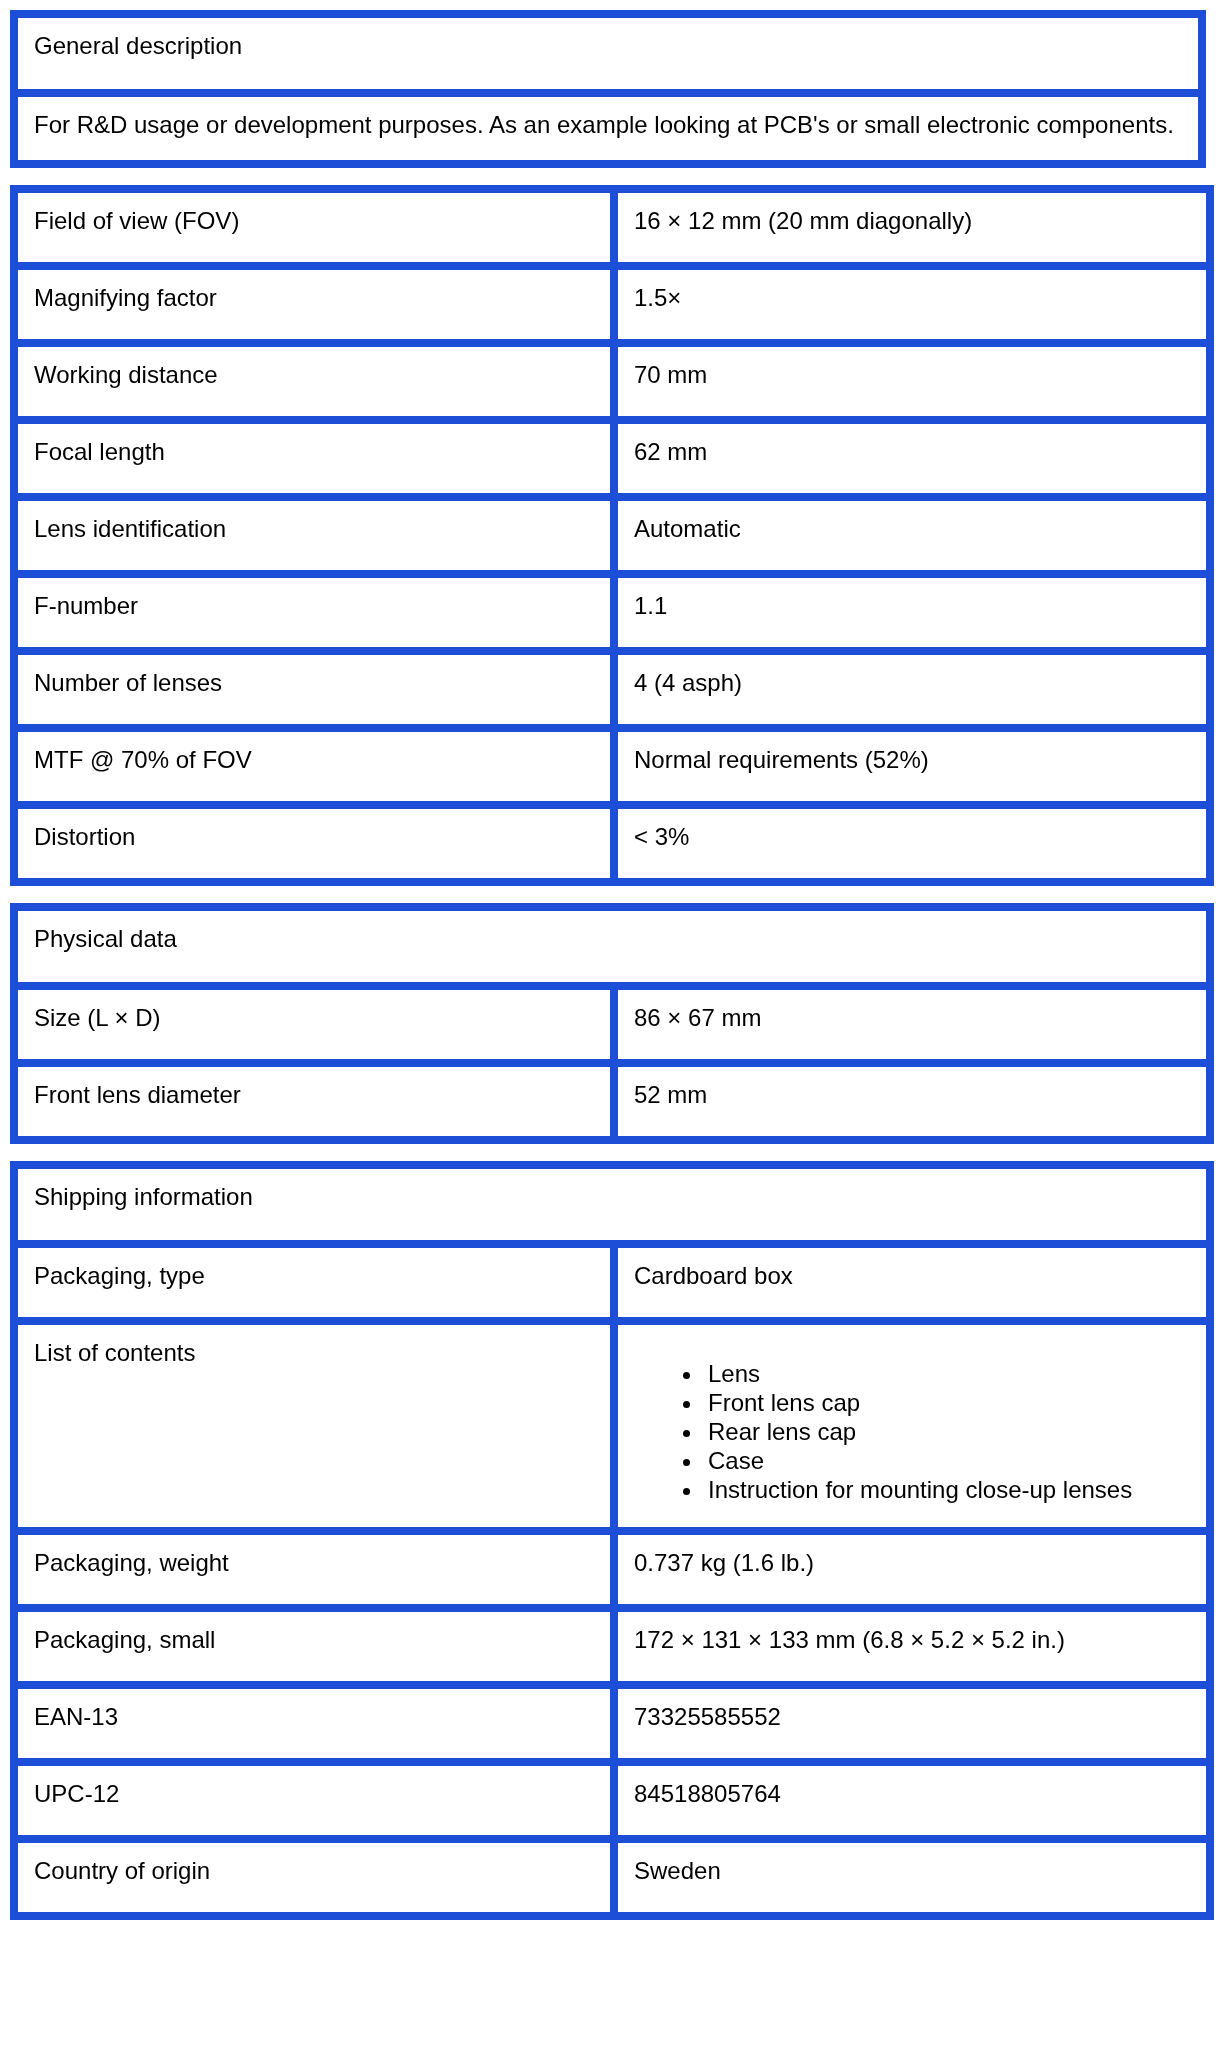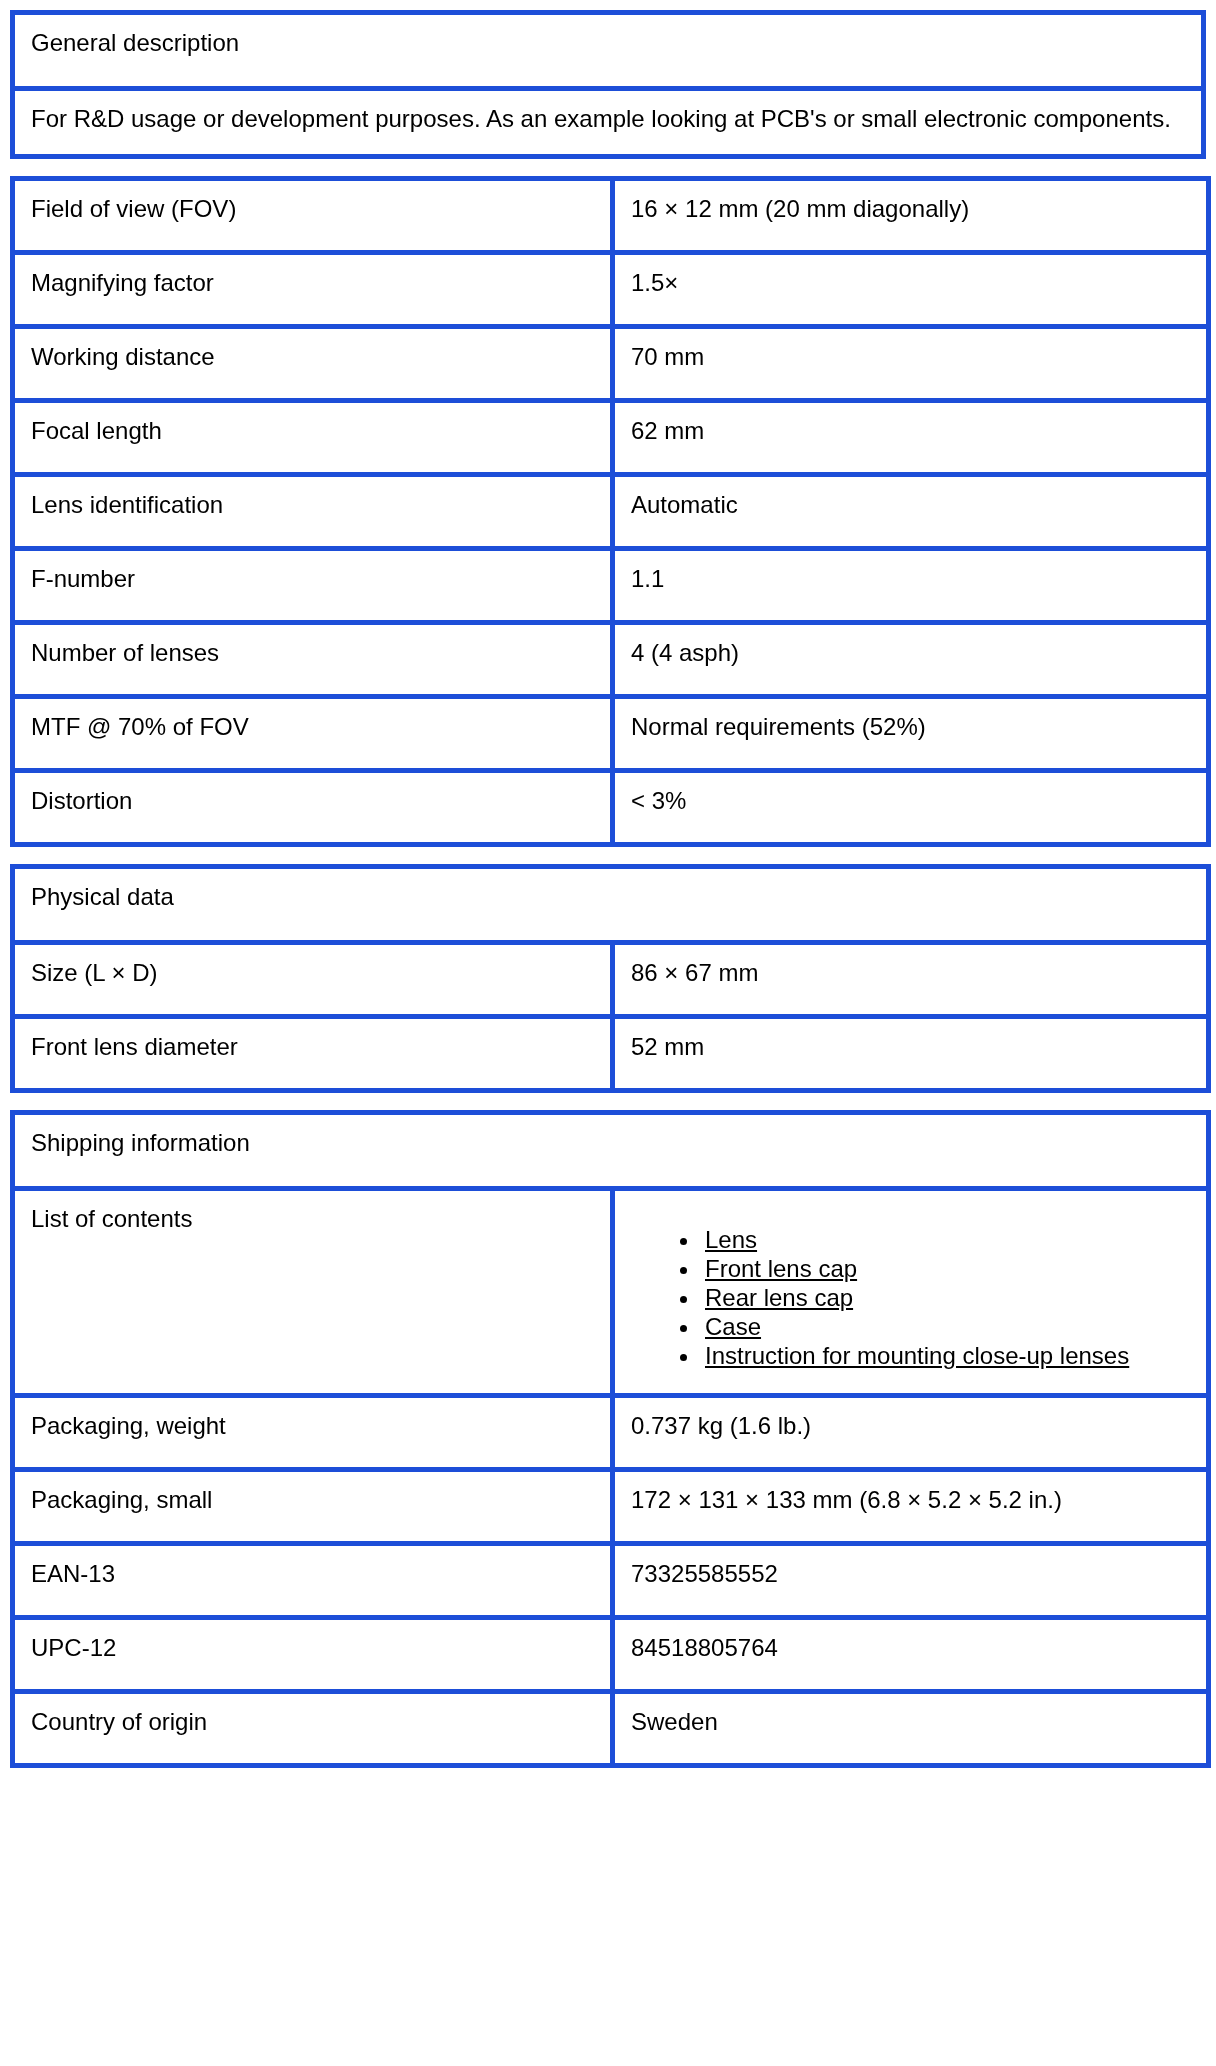--- a/index.html
+++ b/index.html
@@ -18,21 +18,21 @@
     padding: 10px 10px 0 10px;
   }
   table.spec {
     border-collapse: collapse;
     width: 1196px;
     table-layout: fixed;
     margin: 0 0 17px 0;
   }
   table.spec th,
   table.spec td {
-    border: 5px solid #1d4ed8;
+    border: 8px solid #1d4ed8;
     vertical-align: top;
     text-align: left;
     padding: 13px 16px;
     line-height: 30px;
     font-weight: normal;
     overflow: hidden;
   }
   th.section-title {
     font-weight: bold;
     height: 45px;
@@ -46,21 +46,20 @@
   td.list-label {
     vertical-align: top;
   }
   ul.contents-list {
     margin: 21px 0 10px 0;
     padding: 0 0 0 70px;
   }
   ul.contents-list li {
     line-height: 29px;
     padding-left: 4px;
-    text-decoration: underline;
   }
   col.c-label { width: 600px; }
   col.c-value { width: 596px; }
 </style>
 </head>
 <body>
 
 <div class="doc">
 
   <table class="spec">
@@ -142,20 +141,24 @@
   <table class="spec">
     <colgroup>
         <col class="c-label">
         <col class="c-value">
       </colgroup>
     <tbody>
         <tr>
       <th class="section-title" colspan="2">Shipping information</th>
     </tr>
     <tr>
+      <td class="row-cell">Packaging, type</td>
+      <td class="row-cell">Cardboard box</td>
+    </tr>
+    <tr>
       <td class="list-label">List of contents</td>
       <td>
         <ul class="contents-list">
           <li>Lens</li>
           <li>Front lens cap</li>
           <li>Rear lens cap</li>
           <li>Case</li>
           <li>Instruction for mounting close-up lenses</li>
         </ul>
       </td>

